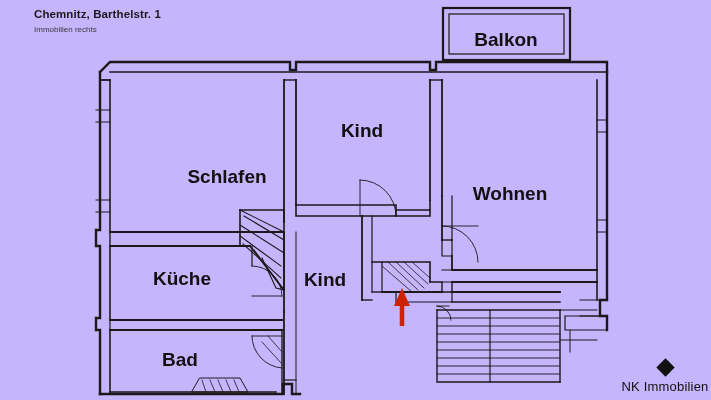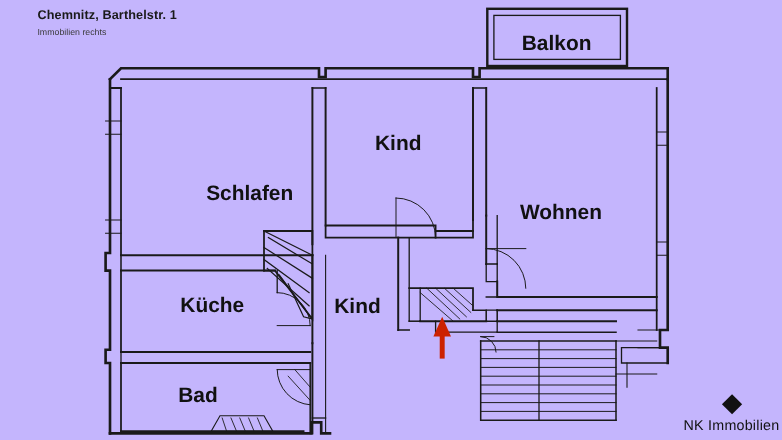--- a/index.html
+++ b/index.html
@@ -204,21 +204,21 @@
     <g>
       <path d="M402 326 L402 300" stroke="#cc2200" stroke-width="4.5" fill="none"></path>
       <path d="M402 288 L410 306 L394 306 Z" fill="#cc2200" stroke="none"></path>
     </g>
   </svg>
 
   <div class="room-label" style="left:506px; top:40px;">Balkon</div>
   <div class="room-label" style="left:362px; top:131px;">Kind</div>
   <div class="room-label" style="left:510px; top:166px;margin-top:28px;">Wohnen</div>
   <div class="room-label" style="left:201px; top:177px;margin-left:26px;">Schlafen</div>
-  <div class="room-label" style="left:193px; top:279px;">Küche</div>
+  <div class="room-label" style="left:182px; top:279px;">Küche</div>
   <div class="room-label" style="left:325px; top:280px;">Kind</div>
   <div class="room-label" style="left:180px; top:360px;">Bad</div>
 
   <div class="brand">
     <div class="brand-diamond"></div>
     <div class="brand-name">NK Immobilien</div>
   </div>
 
 </div>
 

